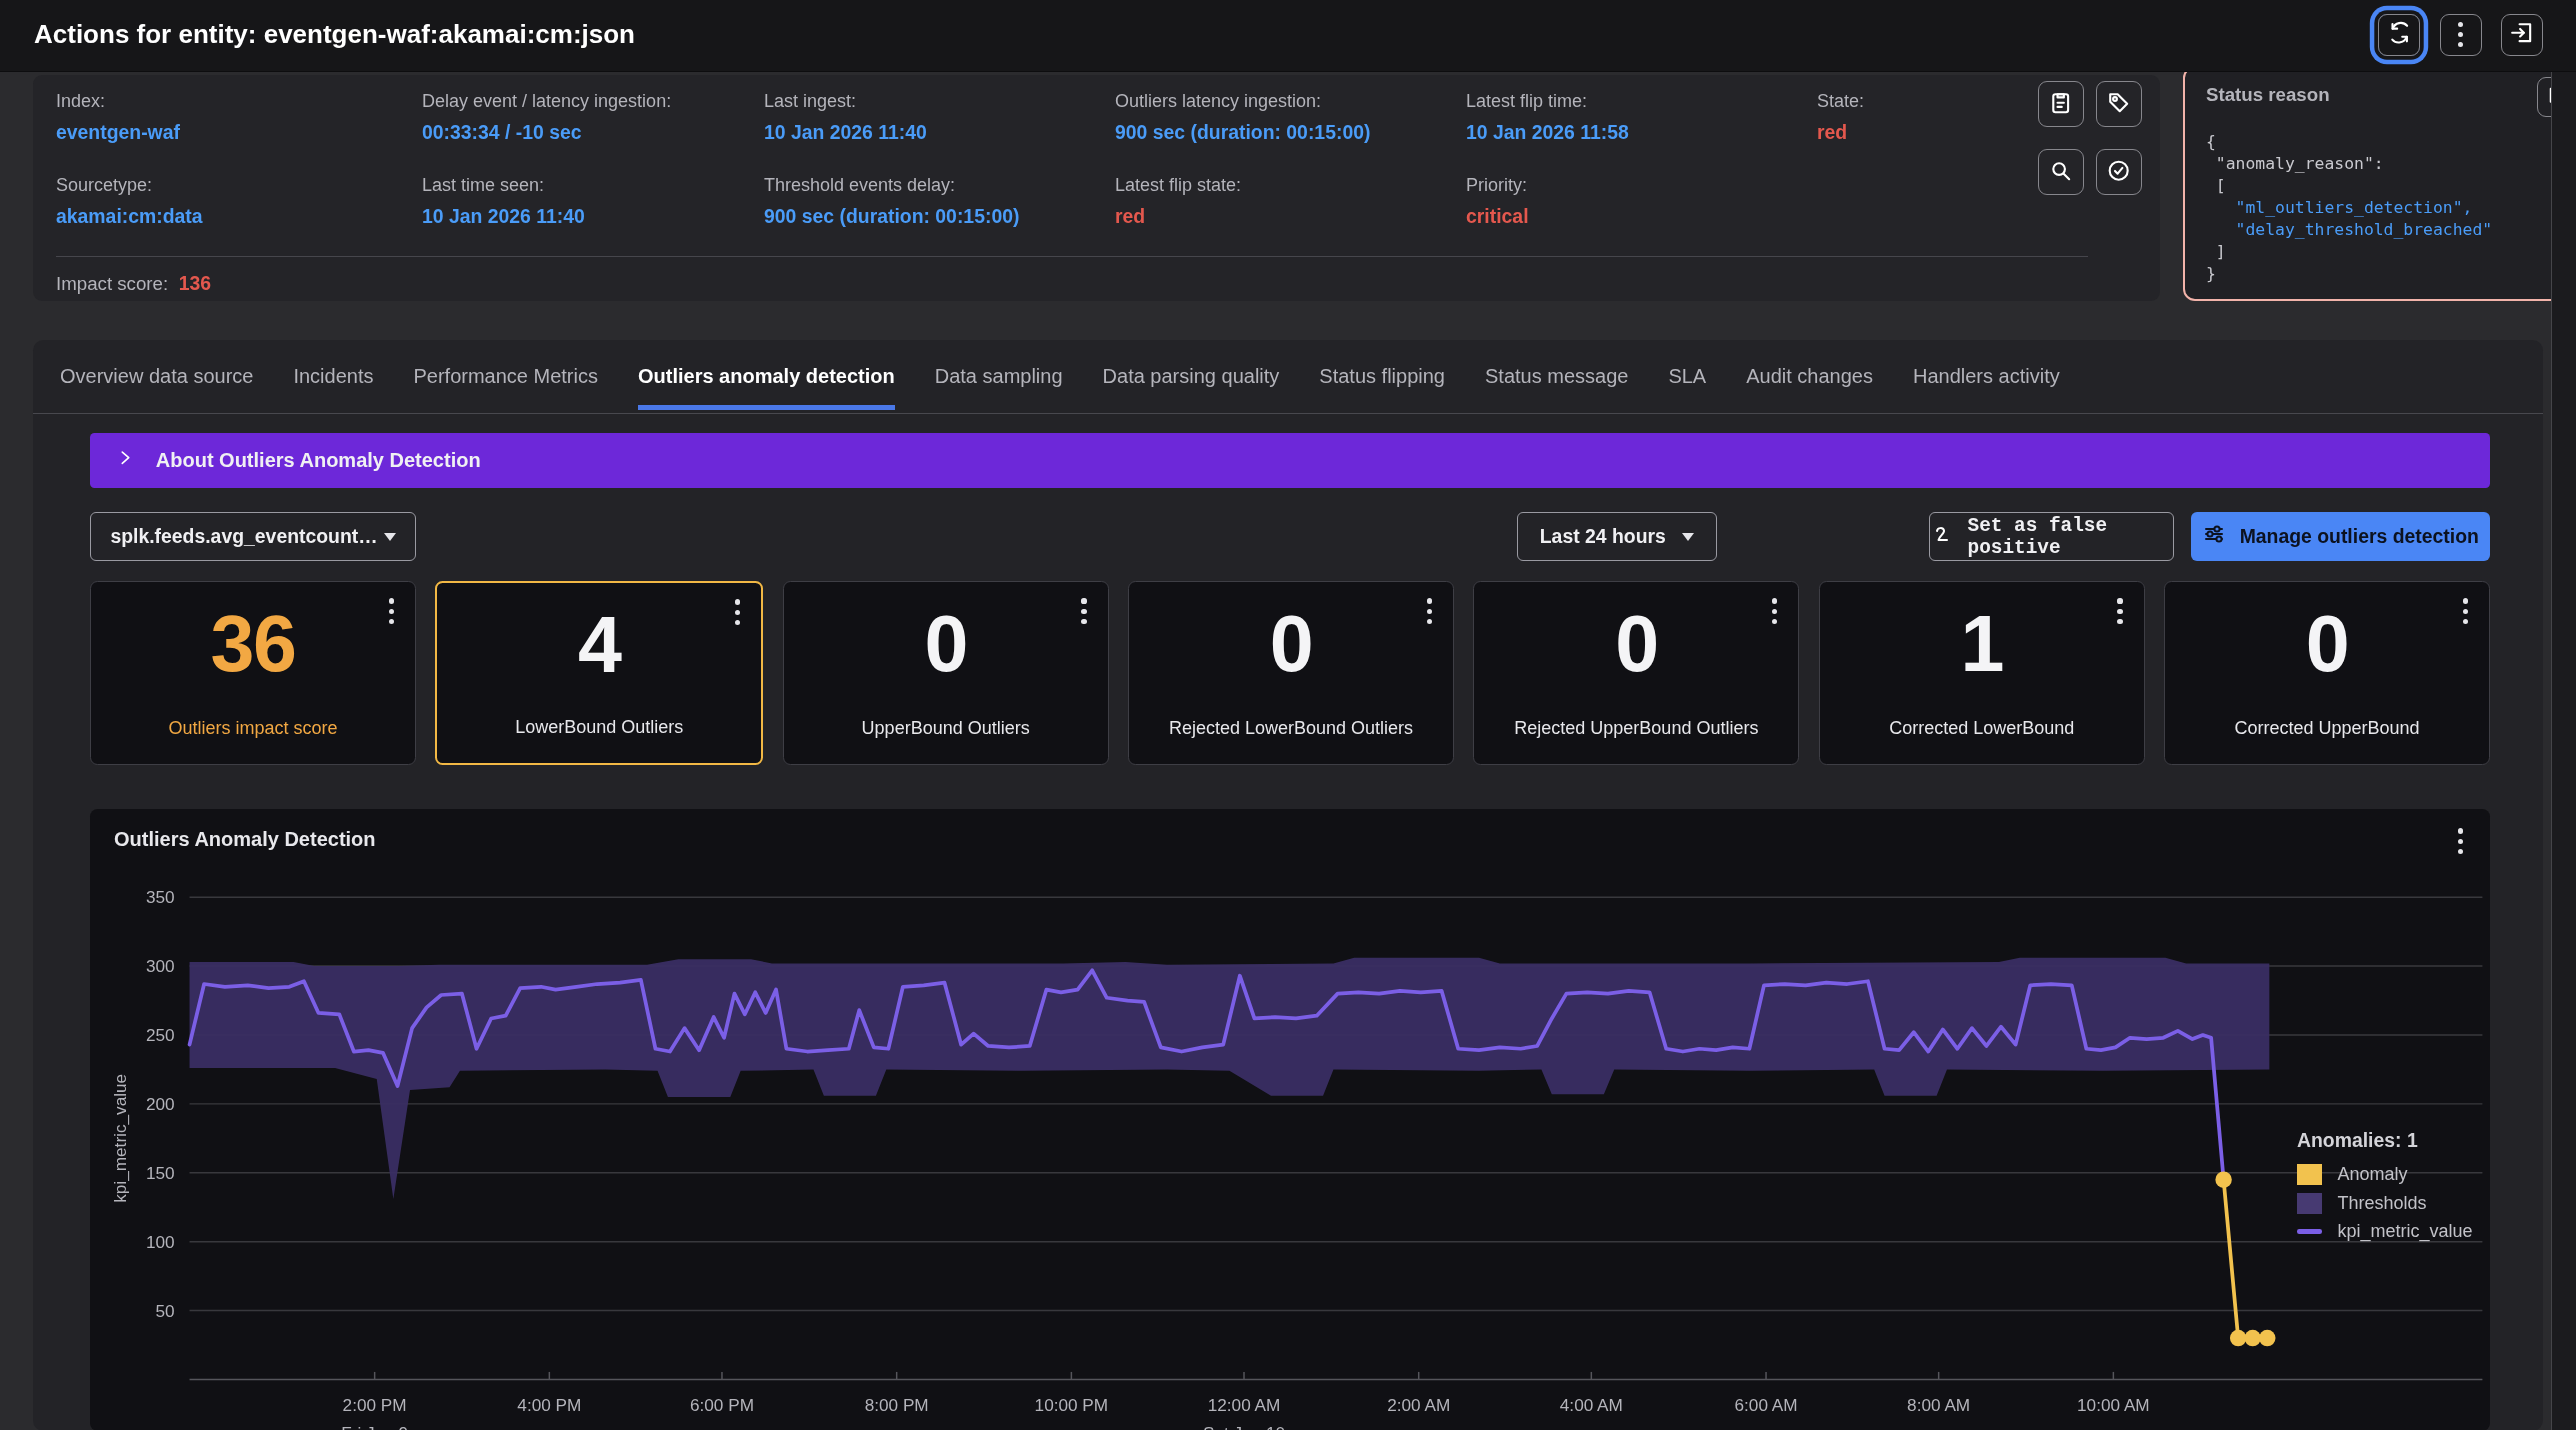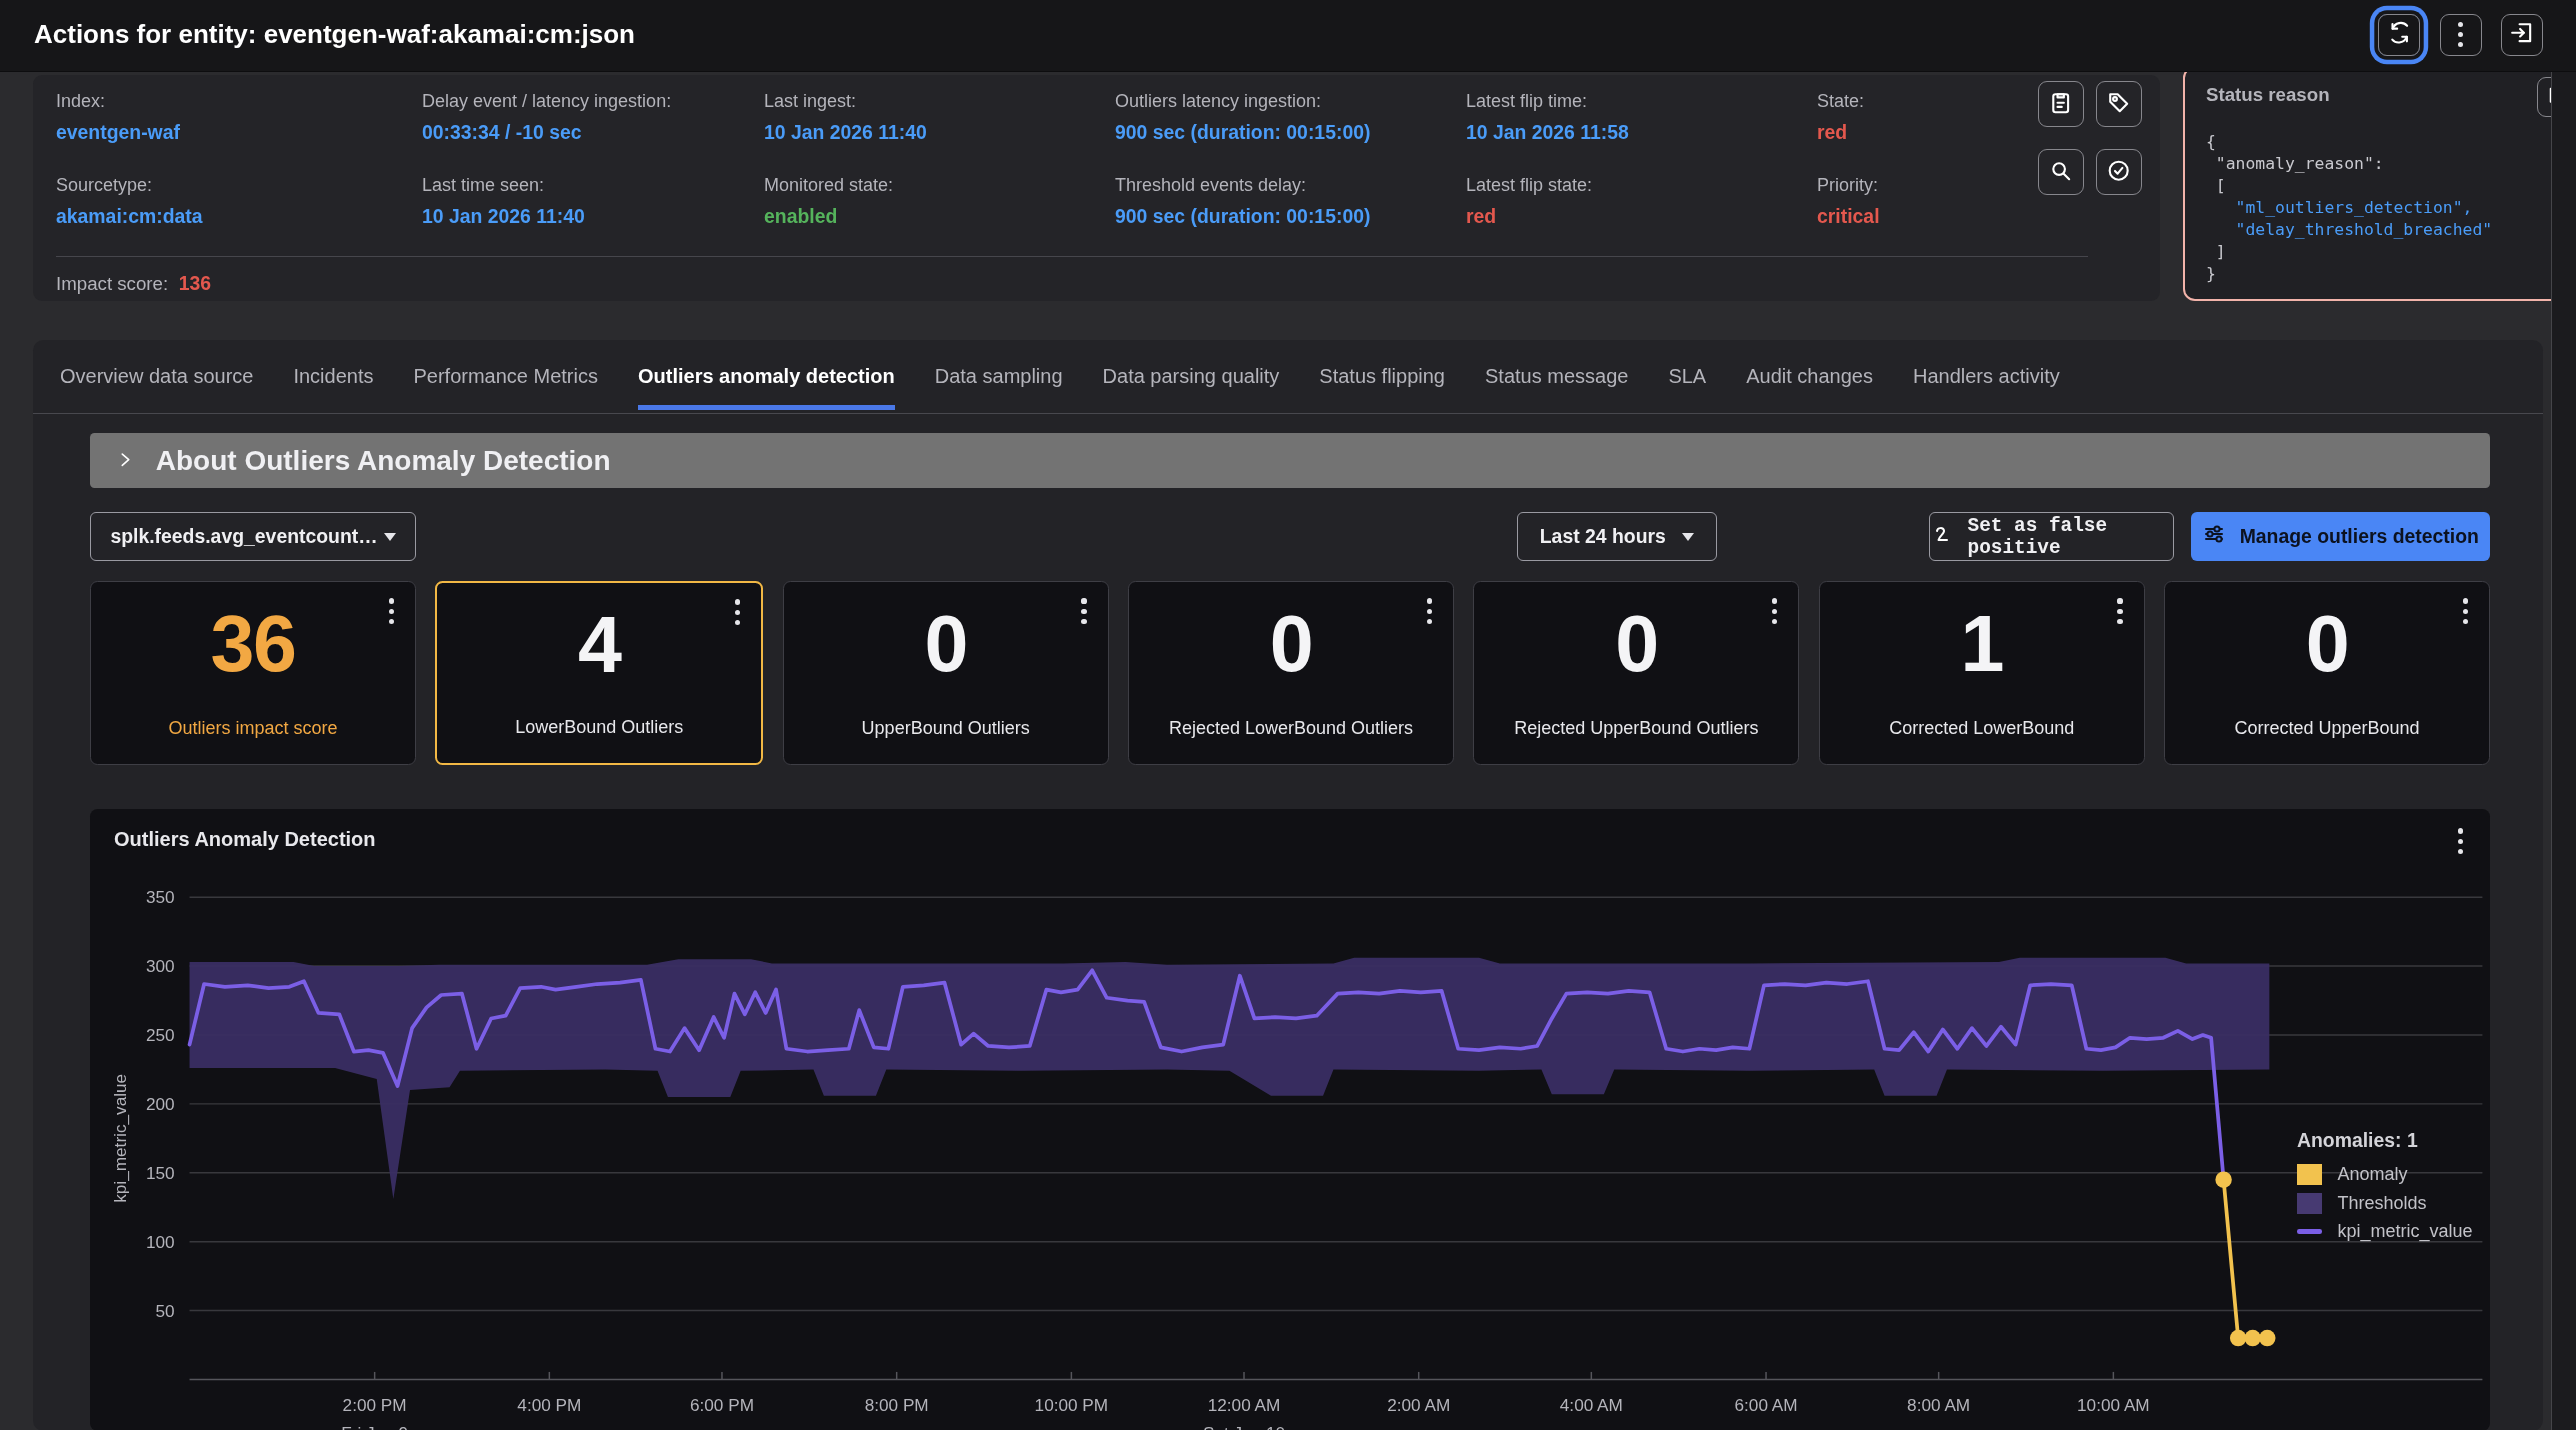--- a/index.html
+++ b/index.html
@@ -38,21 +38,21 @@
   .status-code { position:absolute; left:21px; top:63px; font-family:"DejaVu Sans Mono","Liberation Mono",monospace; font-size:16.4px; line-height:22px; white-space:pre; color:#c9c9cf; }
   .code-string { color:#4a9cf8; }
 
   
   .content-panel { position:absolute; left:33px; top:340px; width:2510px; height:1091px; background:#232327; border-radius:10.5px; }
   .tab-bar { position:absolute; left:27px; top:25.4px; display:flex; gap:40px; }
   .tab { font-size:20px; color:#b4b4bb; padding-bottom:16.4px; cursor:pointer; white-space:nowrap; }
   .tab.active { color:#ffffff; font-weight:bold; border-bottom:5.2px solid #4a78e8; }
   .tab-divider { position:absolute; left:0; top:73px; width:2510px; border-top:1.5px solid #48484e; }
 
-  .about-bar { position:absolute; left:57px; top:93px; width:2400px; height:55px; background:#737373; border-radius:4.5px; display:flex; align-items:center; gap:21px; padding-left:25.4px; font-size:28px; font-weight:bold; color:#f0f0f3; cursor:pointer; }
+  .about-bar { position:absolute; left:57px; top:93px; width:2400px; height:55px; background:#6d28d9; border-radius:4.5px; display:flex; align-items:center; gap:21px; padding-left:25.4px; font-size:20px; font-weight:bold; color:#f0f0f3; cursor:pointer; }
 
   .controls { position:absolute; left:57px; top:172px; width:2400px; height:51px; }
   .ctl { position:absolute; top:0; height:49px; border:1.5px solid #9a9aa2; border-radius:6px; display:flex; align-items:center; font-size:19.4px; font-weight:bold; color:#f0f0f3; cursor:pointer; background:transparent; }
   .select-box { left:0; width:326px; justify-content:space-between; padding:0 19.4px; }
   .select-box span { overflow:hidden; text-overflow:ellipsis; white-space:nowrap; }
   .range-box { left:1427px; width:200px; justify-content:center; gap:16.4px; }
   .fp-btn { left:1839px; width:245px; justify-content:center; gap:13.5px;font-family:Liberation Mono, monospace; }
   .manage-btn { left:2101px; width:299px; justify-content:center; gap:13.5px; background:#4a86f5; border:none; color:#0c1220; }
   .caret { width:0; height:0; border-left:6.7px solid transparent; border-right:6.7px solid transparent; border-top:8.2px solid #e6e6ea; }
 
@@ -142,24 +142,20 @@
         <div class="lbl">State:</div>
         <div class="val val-red">red</div>
       </div>
       <div class="field">
         <div class="lbl">Sourcetype:</div>
         <div class="val val-blue">akamai:cm:data</div>
       </div>
       <div class="field">
         <div class="lbl">Last time seen:</div>
         <div class="val val-blue">10 Jan 2026 11:40</div>
-      </div>
-      <div class="field">
-        <div class="lbl">Monitored state:</div>
-        <div class="val val-green">enabled</div>
       </div>
       <div class="field">
         <div class="lbl">Threshold events delay:</div>
         <div class="val val-blue">900 sec (duration: 00:15:00)</div>
       </div>
       <div class="field">
         <div class="lbl">Latest flip state:</div>
         <div class="val val-red">red</div>
       </div>
       <div class="field">

